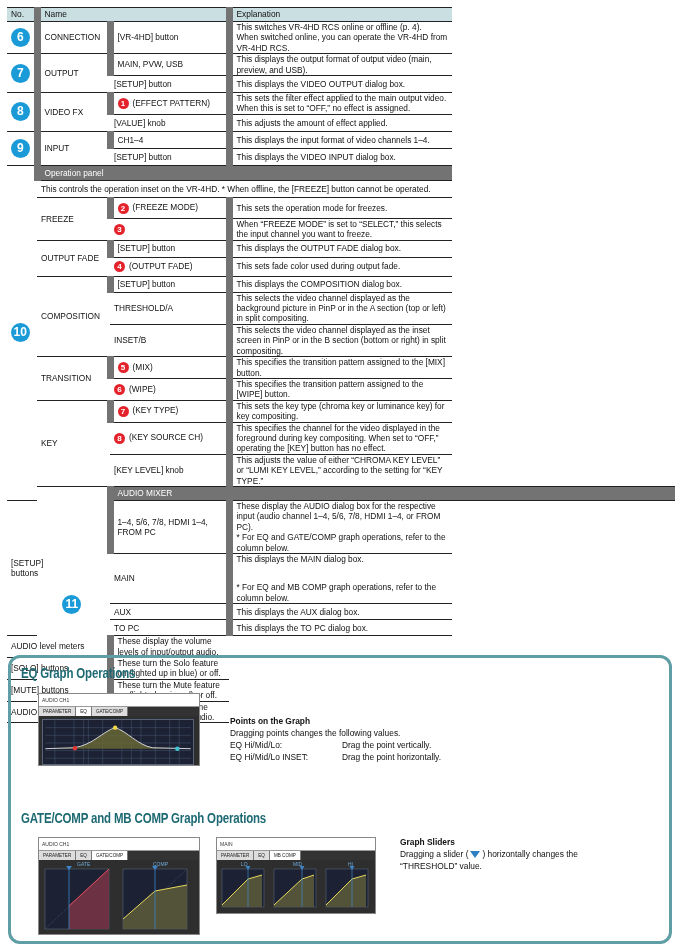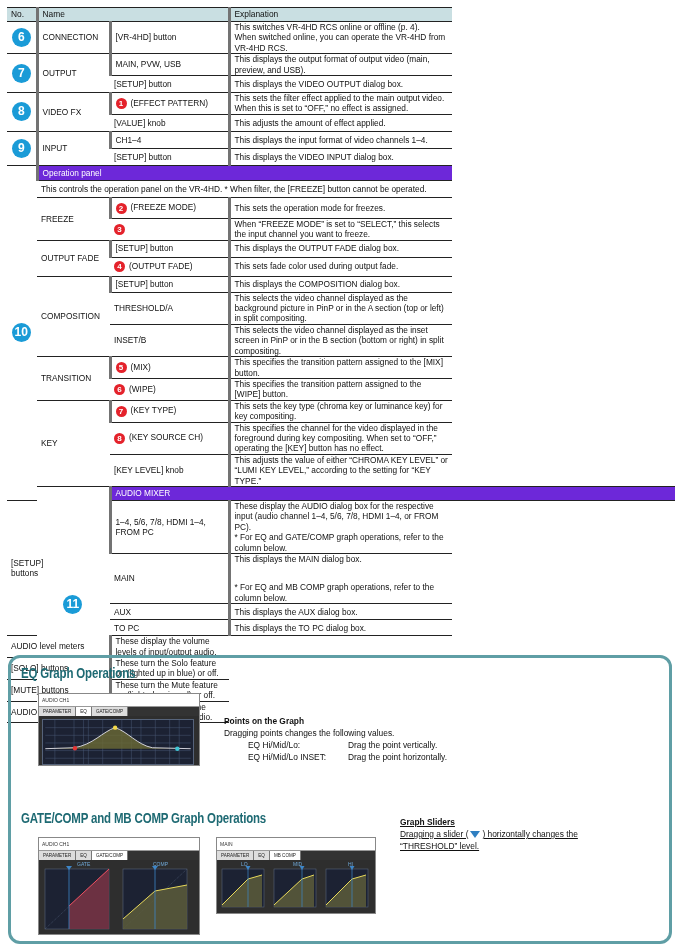--- a/index.html
+++ b/index.html
@@ -1,37 +1,37 @@
 <!DOCTYPE html>
 <html><head>
 <meta charset="utf-8">
 <style>
   * { box-sizing: border-box; margin: 0; padding: 0; }
   html, body { width: 681px; height: 951px; background: #ffffff; overflow: hidden; }
   body { font-family: "Liberation Sans", sans-serif; color: #111; font-size: 8.3px; position: relative; }
 
   .tbl { position: absolute; left: 7px; top: 7px; width: 668px; border-collapse: collapse; table-layout: fixed; }
   .tbl td { border-top: 1px solid #222; border-bottom: 1px solid #222; padding: 0 4px; vertical-align: middle; line-height: 10.4px; }
-  .tbl td + td { border-left: 3px solid #737373; }
+  .tbl td + td { border-left: 7px solid #737373; }
   .hdr td { background: #c9dfe2; height: 14px; font-size: 8.4px; }
-  .sec td.sect { background: #6d28d9; color: #fff; font-weight: normal; height: 14px; }
+  .sec td.sect { background: #737373; color: #fff; font-weight: normal; height: 14px; }
   .numcell { text-align: center; padding: 0 !important; }
   .bnum { display: inline-block; width: 19px; height: 19px; border-radius: 50%; background: #1a9bd7; color: #fff; font-weight: bold; font-size: 12px; line-height: 19px; text-align: center; }
   .rnum { display: inline-block; width: 11px; height: 11px; border-radius: 50%; background: #e4222b; color: #fff; font-weight: bold; font-size: 8px; line-height: 11px; text-align: center; margin-right: 4px; vertical-align: middle; }
 
   .box { position: absolute; left: 8px; top: 655px; width: 664px; height: 289px; border: 3px solid #5f9ea5; border-radius: 12px; }
   .box-title { position: absolute; font-family: "Liberation Sans", sans-serif; font-size: 14px; color: #1e6a73; font-weight: bold; transform: scaleX(0.82); transform-origin: left top; letter-spacing: -0.2px; }
   .ui-shot { position: absolute; background: #2e2e2e; border: 1px solid #888; overflow: hidden; }
   .ui-titlebar { background: #fff; height: 13px; font-size: 5px; padding: 3px 3px; color: #333; border-bottom: 1px solid #999; }
   .ui-tabs { display: flex; height: 9px; background: #333; }
   .ui-tab { font-size: 4.6px; padding: 2px 4px; background: #ddd; color: #222; border-right: 1px solid #777; }
   .ui-tab.active { background: #fff; }
   .graph { position: absolute; background: #1c2233; border: 1px solid #56637a; }
   .desc { position: absolute; font-size: 8.4px; line-height: 12px; color: #111; }
-  .desc .k { display: inline-block; width: 100px; margin-left: 24px; }
+  .desc .k { display: inline-block; width: 112px; }
 </style>
 </head>
 <body>
 
 <table class="tbl">
   <colgroup>
       <col style="width:30px">
       <col style="width:73px">
       <col style="width:119px">
       <col>
@@ -84,21 +84,21 @@
   <tr style="height:17px">
     <td>[SETUP] button</td>
     <td>This displays the VIDEO INPUT dialog box.</td>
   </tr>
 
   <tr class="sec" style="height:15px">
     <td class="numcell" rowspan="15" style="vertical-align:middle"><span class="bnum">10</span></td>
     <td colspan="3" class="sect">Operation panel</td>
   </tr>
   <tr style="height:17px">
-    <td colspan="3">This controls the operation panel on the VR-4HD.  * When filter, the [FREEZE] button cannot be operated.</td>
+    <td colspan="3">This controls the operation inset on the VR-4HD.  * When offline, the [FREEZE] button cannot be operated.</td>
   </tr>
   <tr style="height:21px">
     <td rowspan="2">FREEZE</td>
     <td><span class="rnum">2</span><span>(FREEZE MODE)</span></td>
     <td>This sets the operation mode for freezes.</td>
   </tr>
   <tr style="height:21px">
     <td><span class="rnum">3</span></td>
     <td>When “FREEZE MODE” is set to “SELECT,” this selects the input channel you want to freeze.</td>
   </tr>
@@ -224,21 +224,21 @@
         <line x1="140" y1="0" x2="140" y2="46"></line>
     </g>
     <path d="M0 30 L30 29 C50 26 60 12 73 8 C86 12 96 26 112 29 L138 30 L138 30 L0 30 Z" fill="#6b6a35" opacity="0.8"></path>
     <path d="M0 30 L30 29 C50 26 60 12 73 8 C86 12 96 26 112 29 L152 30" stroke="#d8d8e0" stroke-width="1" fill="none"></path>
     <circle cx="31" cy="29.5" r="2.3" fill="#e53535"></circle>
     <circle cx="73" cy="8" r="2.3" fill="#f3d84a"></circle>
     <circle cx="138" cy="30" r="2.3" fill="#3fc4d4"></circle>
   </svg>
 </div>
 
-<div class="desc" style="left:224px; top:715px;">
+<div class="desc" style="left:230px; top:715px;">
   <div style="font-weight:bold">Points on the Graph</div>
   <div>Dragging points changes the following values.</div>
   <div><span class="k">EQ Hi/Mid/Lo:</span><span>Drag the point vertically.</span></div>
   <div><span class="k">EQ Hi/Mid/Lo INSET:</span><span>Drag the point horizontally.</span></div>
 </div>
 
 <div class="box-title" style="left:21px; top:810px;">GATE/COMP and MB COMP Graph Operations</div>
 
 <div class="ui-shot" style="left:38px; top:837px; width:162px; height:98px;">
   <div class="ui-titlebar">AUDIO CH1</div>
@@ -293,17 +293,17 @@
     <g>
       <rect x="108" y="8" width="42" height="38" fill="#1c2233" stroke="#56637a" stroke-width="0.6"></rect>
       <polygon points="108,44 134,18 148,14 148,46 108,46" fill="#5c5c3b" opacity="0.85"></polygon>
       <polyline points="108,44 134,18 148,14" stroke="#e8d95b" stroke-width="1" fill="none"></polyline>
       <line x1="134" y1="8" x2="134" y2="46" stroke="#3e86c8" stroke-width="0.7"></line>
       <polygon points="131.5,5 136.5,5 134,9" fill="#3e86c8"></polygon>
     </g>
   </svg>
 </div>
 
-<div class="desc" style="left:400px; top:816px;text-decoration:underline;">
+<div class="desc" style="left:400px; top:836px;">
   <div style="font-weight:bold">Graph Sliders</div>
   <div><span>Dragging a slider (</span><span style="display:inline-block; width:0; height:0; border-left:5px solid transparent; border-right:5px solid transparent; border-top:7px solid #2f7fc1; margin:0 2px; vertical-align:middle;"></span><span>) horizontally changes the</span></div>
-  <div>“THRESHOLD” level.</div>
+  <div>“THRESHOLD” value.</div>
 </div>
 
 </body></html>

